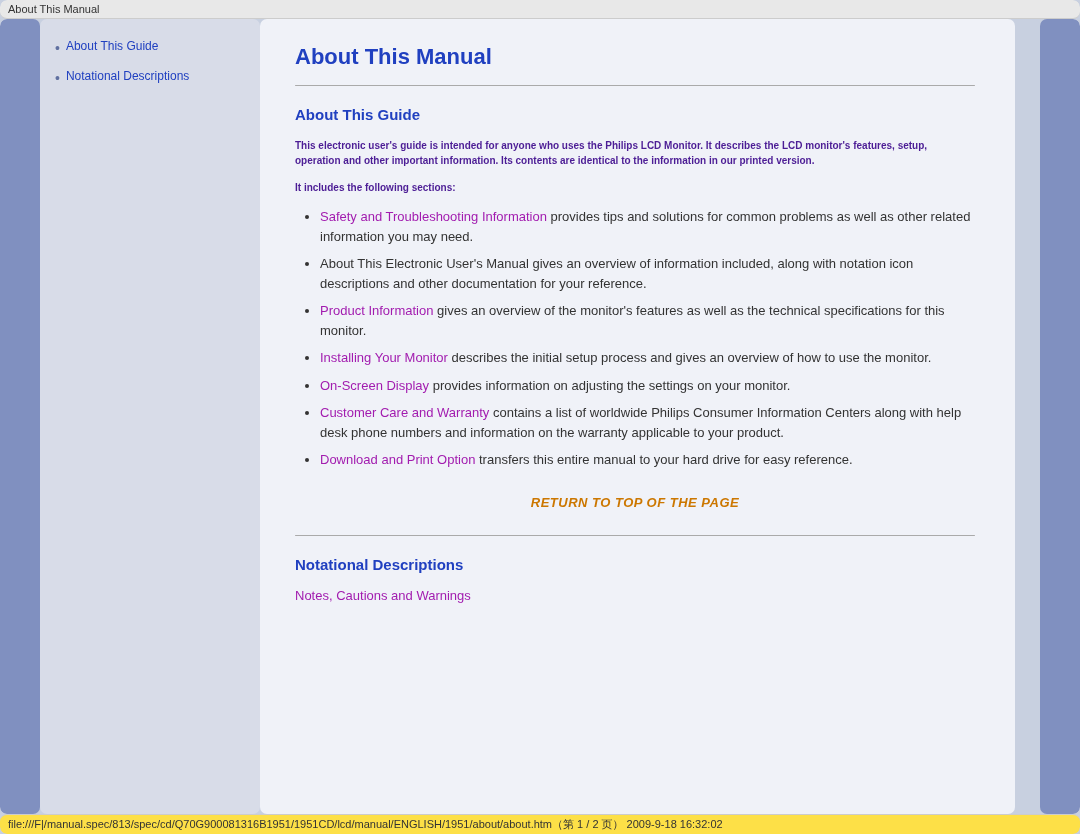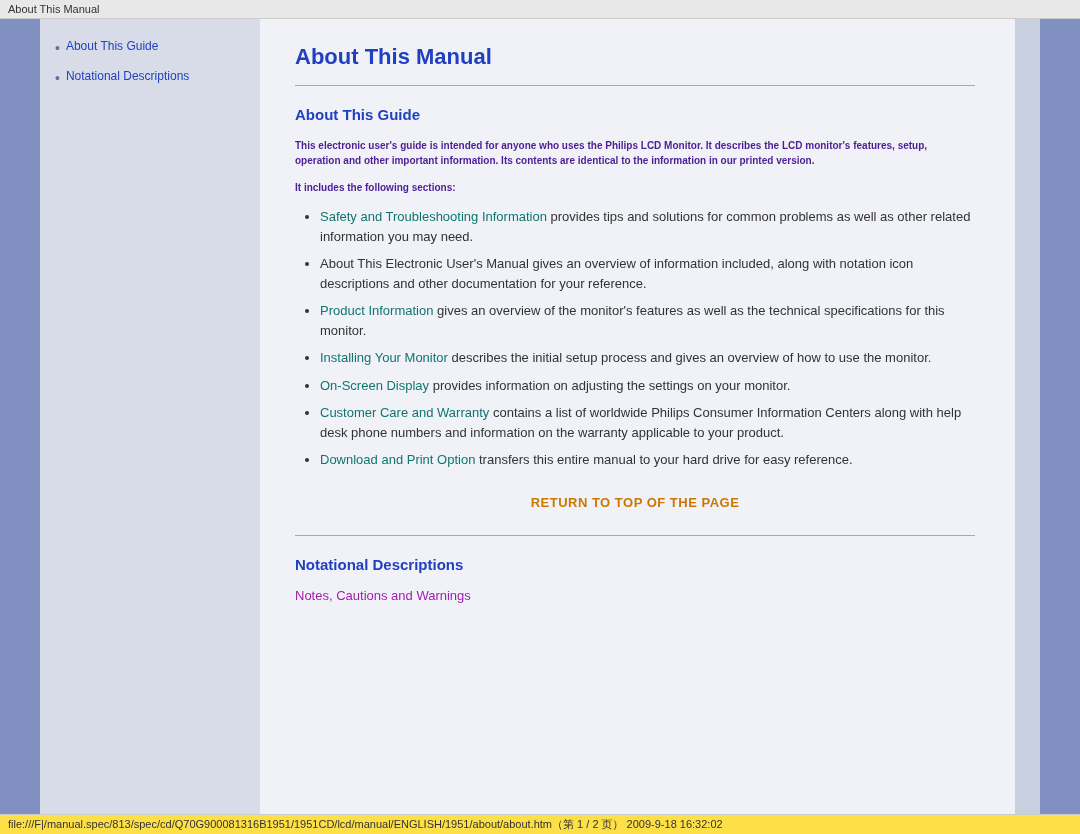--- a/index.html
+++ b/index.html
@@ -1,18 +1,19 @@
 <!DOCTYPE html>
 <html><head>
   <meta charset="utf-8">
   <style>
     * {
       box-sizing: border-box;
       margin: 0;
       padding: 0;
+      border-radius: 7px;
     }
 
     body {
       font-family: Arial, sans-serif;
       font-size: 13px;
       background-color: #c8d0e0;
       color: #333;
       width: 1080px;
       height: 834px;
       overflow: hidden;
@@ -128,27 +129,28 @@
     }
 
     .bullet-list li {
       margin-bottom: 8px;
       font-size: 13px;
       line-height: 1.5;
       color: #333;
     }
 
     .link-blue {
-      color: #0f766e;
+      color: #a21caf;
       text-decoration: none;
     }
 
     .return-to-top {
       text-align: center;
       margin: 25px 0;
+      font-style: italic;
     }
 
     .return-to-top a {
       color: #cc7700;
       text-decoration: none;
       font-size: 13px;
       font-weight: bold;
       letter-spacing: 0.5px;
     }
 

